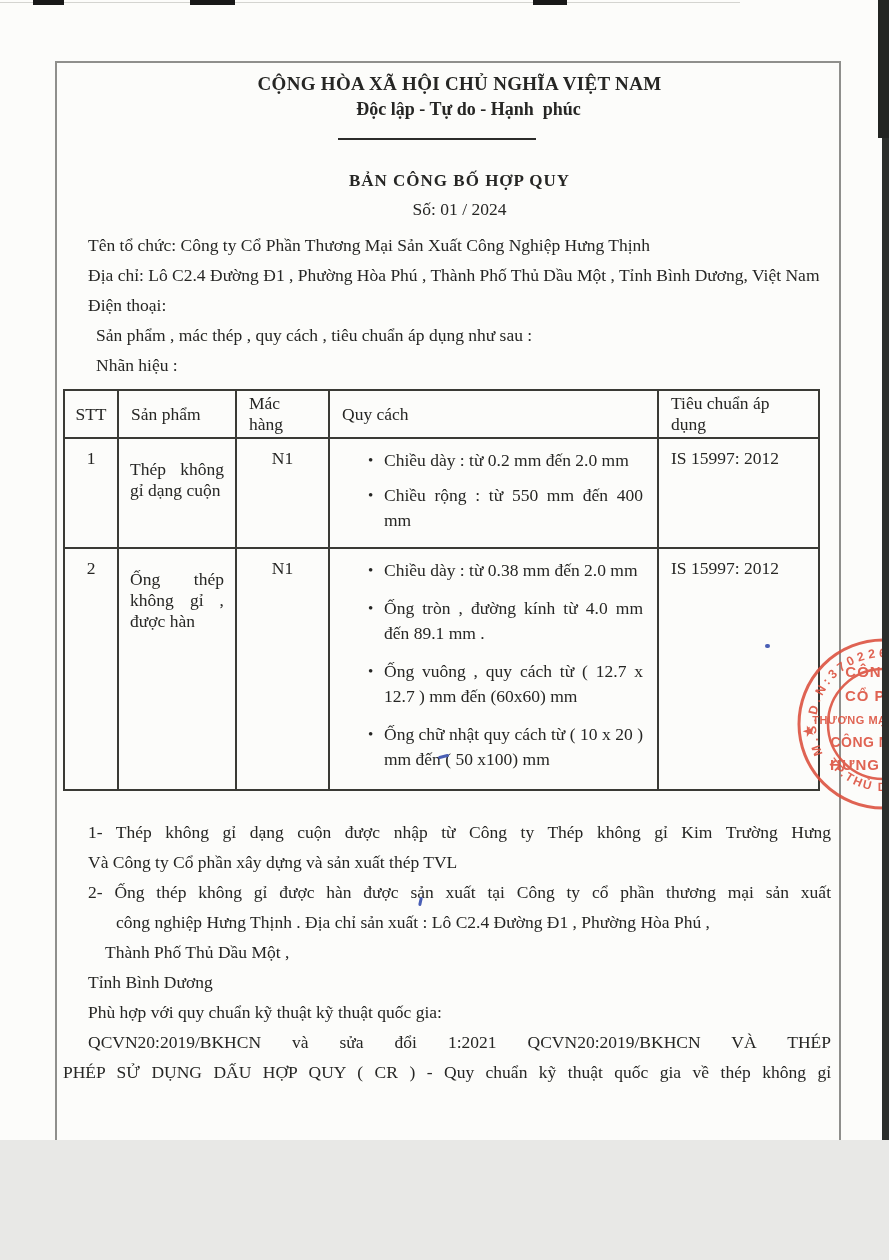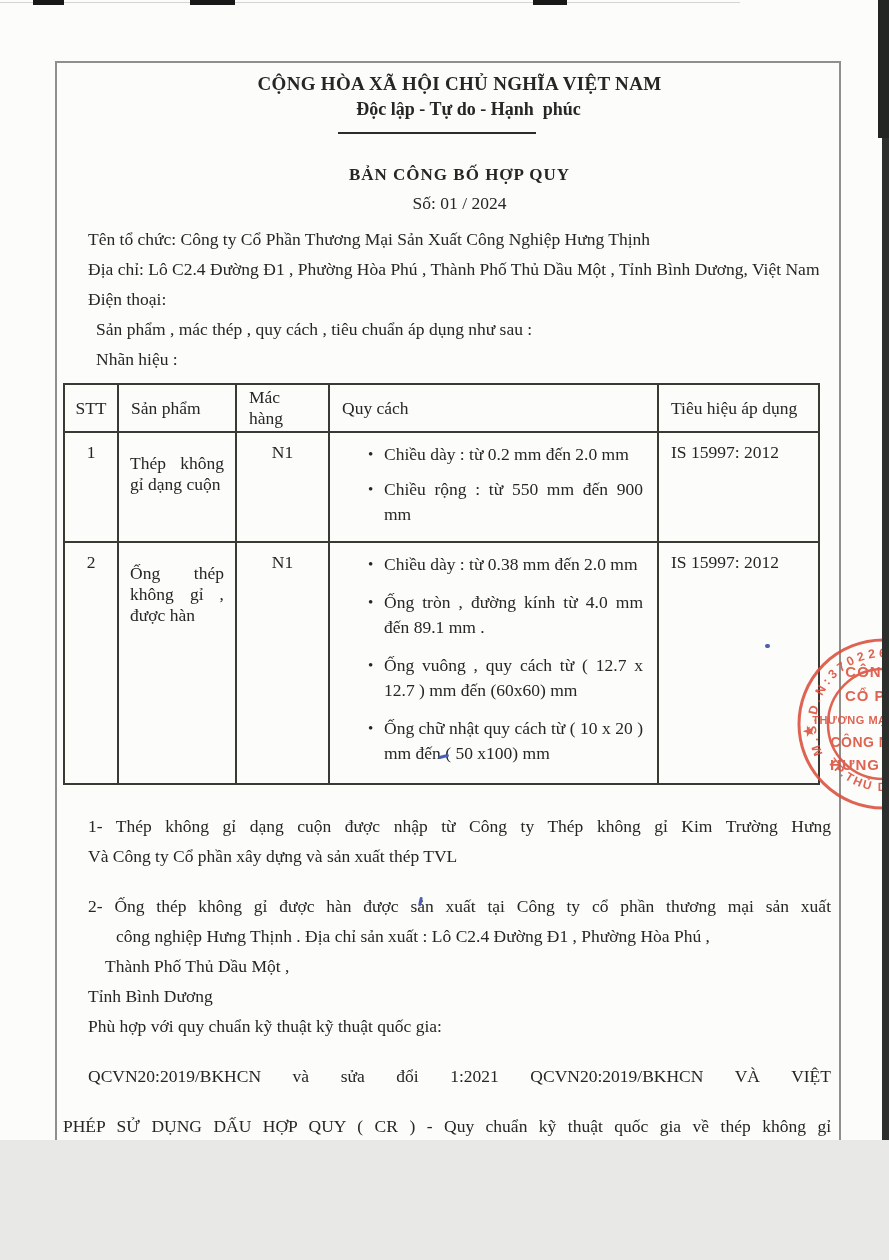--- a/index.html
+++ b/index.html
@@ -5,21 +5,21 @@
   html,body{margin:0;padding:0;background:#e8e8e6;}
   .page{position:relative;width:889px;height:1140px;background:#fcfcfa;overflow:hidden;
         font-family:"Liberation Serif",serif;color:#262624;}
 
   
   .frame{position:absolute;left:55px;top:61px;width:786px;height:1097px;
          border:2px solid #8f8f8c;box-sizing:border-box;padding:0 8px 0 31px;}
 
   .hdr-republic{margin-top:10px;text-align:center;font-weight:700;font-size:19px;letter-spacing:.3px;}
   .hdr-motto{margin-top:4px;text-align:center;font-weight:700;font-size:18px;}
-  .motto-u{display:inline-block;border-bottom:2.5px solid #2c2c2a;padding:0 2px 12px 18px;text-align:center;}
+  .motto-u{display:inline-block;border-bottom:2.5px solid #2c2c2a;padding:0 2px 18px 18px;text-align:center;}
   .motto-tail{margin-left:7px;}
   .doc-title{margin:31px 0 0;text-align:center;font-size:17px;font-weight:700;letter-spacing:1px;}
   .doc-number{margin-top:8px;text-align:center;font-size:17.5px;}
 
   .info{margin-top:10px;font-size:17.5px;line-height:30px;}
   .info-line{margin:0;}
   .p-address{text-align:justify;}
   .indent{margin-left:8px;}
   .bold{font-weight:700;margin-left:6px;}
 
@@ -36,21 +36,21 @@
   .c-mt{padding-top:9px;text-align:center;}
   .c-qc{padding:9px 8px 4px 12px;}
   .c-tc{padding:9px 6px 0 12px;}
   .b-item{display:flex;margin-bottom:10px;}
   .tr-2 .b-item{margin-bottom:13px;}
   .blt{flex:none;width:16px;margin-left:26px;font-size:15px;line-height:25px;}
   .btxt{flex:1;text-align:justify;line-height:25px;padding-right:6px;}
 
   
   .notes{margin-top:26px;font-size:17.5px;line-height:30px;}
-  .jl{text-align:justify;text-align-last:justify;margin-top:20px;}
+  .jl{text-align:justify;text-align-last:justify;}
   .w1{margin-left:28px;} .w2{margin-left:17px;}
   .std2{margin-left:-25px;}
 
   
   .stamp{position:absolute;left:789px;top:624px;width:200px;height:200px;opacity:.88;z-index:5;}
   .stamp text{font-family:"Liberation Sans",sans-serif;font-weight:700;}
 
   
   .art{position:absolute;}
   .dash{top:0;height:5px;background:#181818;z-index:8;}
@@ -105,36 +105,36 @@
           <col style="width:93px">
           <col style="width:329px">
           <col style="width:161px">
       </colgroup>
       <thead>
         <tr>
           <th class="center">STT</th>
           <th>Sản phẩm</th>
           <th>Mác hàng</th>
           <th>Quy cách</th>
-          <th>Tiêu hiệu áp dụng</th>
+          <th>Tiêu chuẩn áp dụng</th>
         </tr>
       </thead>
       <tbody>
         <tr class="tr-1">
           <td class="c-stt">1</td>
           <td class="c-sp">Thép không gỉ dạng cuộn</td>
           <td class="c-mt">N1</td>
           <td class="c-qc">
             <div class="b-item">
                 <span class="blt">•</span>
                 <span class="btxt">Chiều dày : từ 0.2 mm đến 2.0 mm</span>
               </div>
             <div class="b-item">
                 <span class="blt">•</span>
-                <span class="btxt">Chiều rộng : từ 550 mm đến 900 mm</span>
+                <span class="btxt">Chiều rộng : từ 550 mm đến 400 mm</span>
               </div>
           </td>
           <td class="c-tc">IS 15997: 2012</td>
         </tr>
         <tr class="tr-2">
           <td class="c-stt">2</td>
           <td class="c-sp">Ống thép không gỉ , được hàn</td>
           <td class="c-mt">N1</td>
           <td class="c-qc">
             <div class="b-item">
@@ -160,21 +160,21 @@
     </table>
 
     <div class="notes">
       <div class="jl">1- Thép không gỉ dạng cuộn được nhập từ Công ty Thép không gỉ Kim Trường Hưng</div>
       <div>Và Công ty Cổ phần xây dựng và sản xuất thép TVL</div>
       <div class="jl">2- Ống thép không gỉ được hàn được sản xuất tại Công ty cổ phần thương mại sản xuất</div>
       <div class="w1">công nghiệp Hưng Thịnh . Địa chỉ sản xuất : Lô C2.4 Đường Đ1 , Phường Hòa Phú ,</div>
       <div class="w2">Thành Phố Thủ Dầu Một ,</div>
       <div>Tỉnh Bình Dương</div>
       <div>Phù hợp với quy chuẩn kỹ thuật kỹ thuật quốc gia:</div>
-      <div class="jl">QCVN20:2019/BKHCN và sửa đổi 1:2021 QCVN20:2019/BKHCN VÀ VIỆT</div>
+      <div class="jl">QCVN20:2019/BKHCN và sửa đổi 1:2021 QCVN20:2019/BKHCN VÀ THÉP</div>
       <div class="jl std2">PHÉP SỬ DỤNG DẤU HỢP QUY ( CR ) -  Quy chuẩn kỹ thuật quốc gia về thép không gỉ</div>
     </div>
   </div>
 
   <div class="stamp">
     <svg width="200" height="200" viewBox="0 0 200 200">
       <defs>
         <path id="arcTop" d="M 36.0 133.5 A 67 67 0 0 1 148.9 61.6" fill="none"></path>
         <path id="arcBot" d="M 36.0 133.5 A 67 67 0 0 0 152.0 133.5" fill="none"></path>
       </defs>

